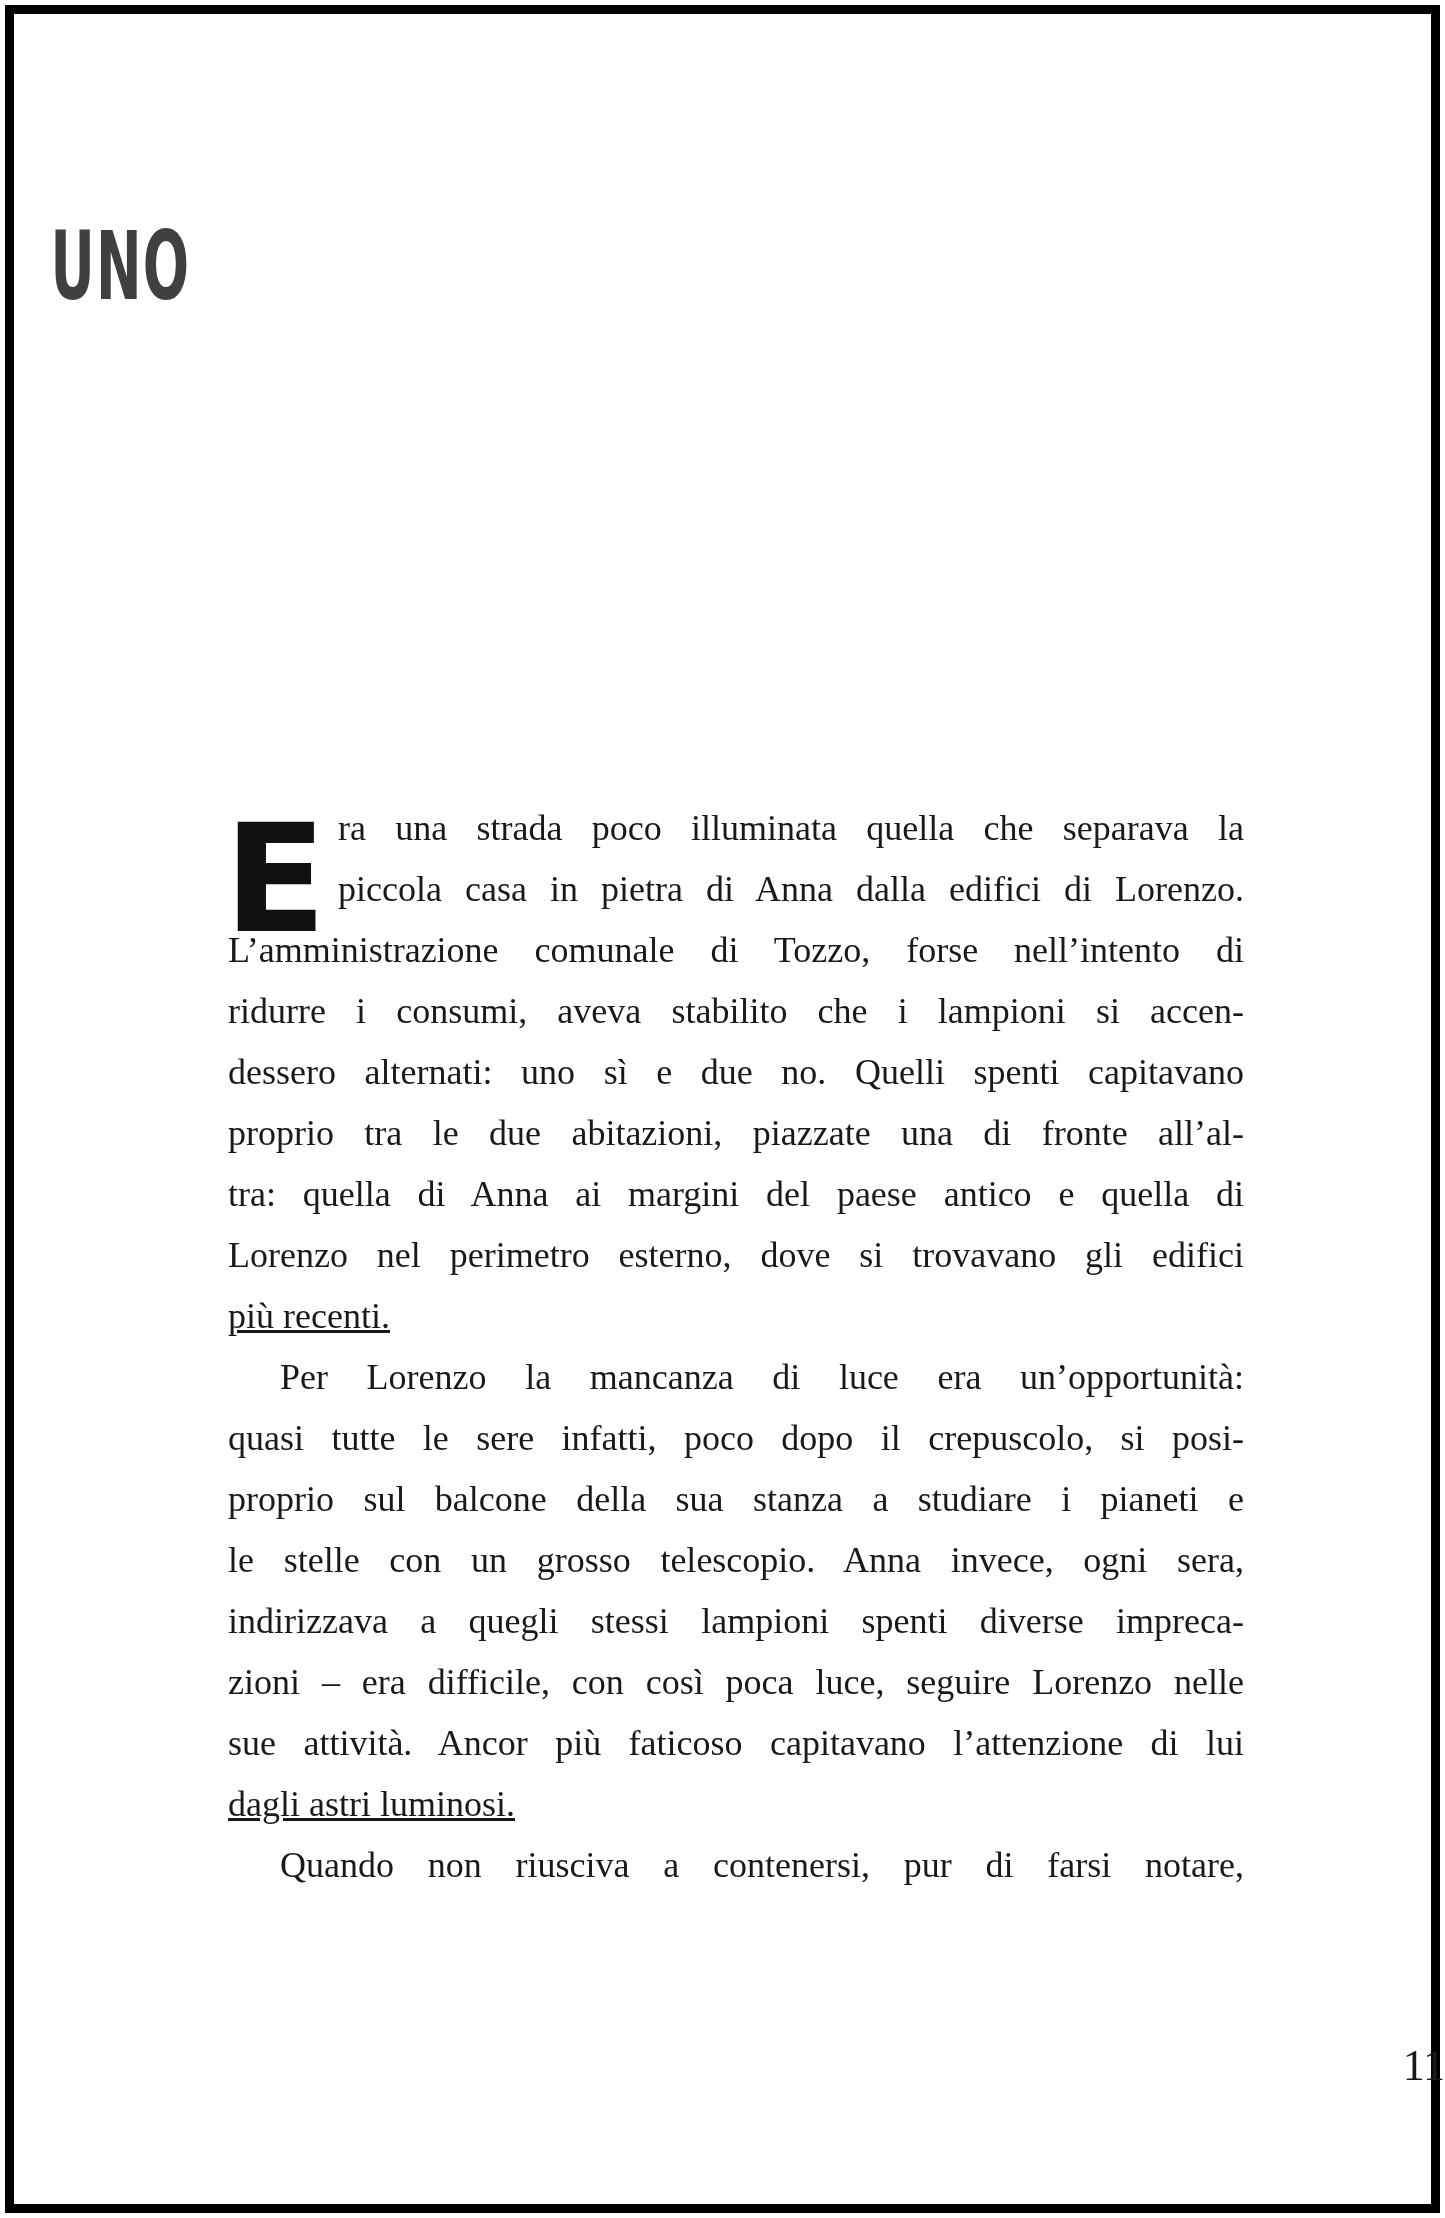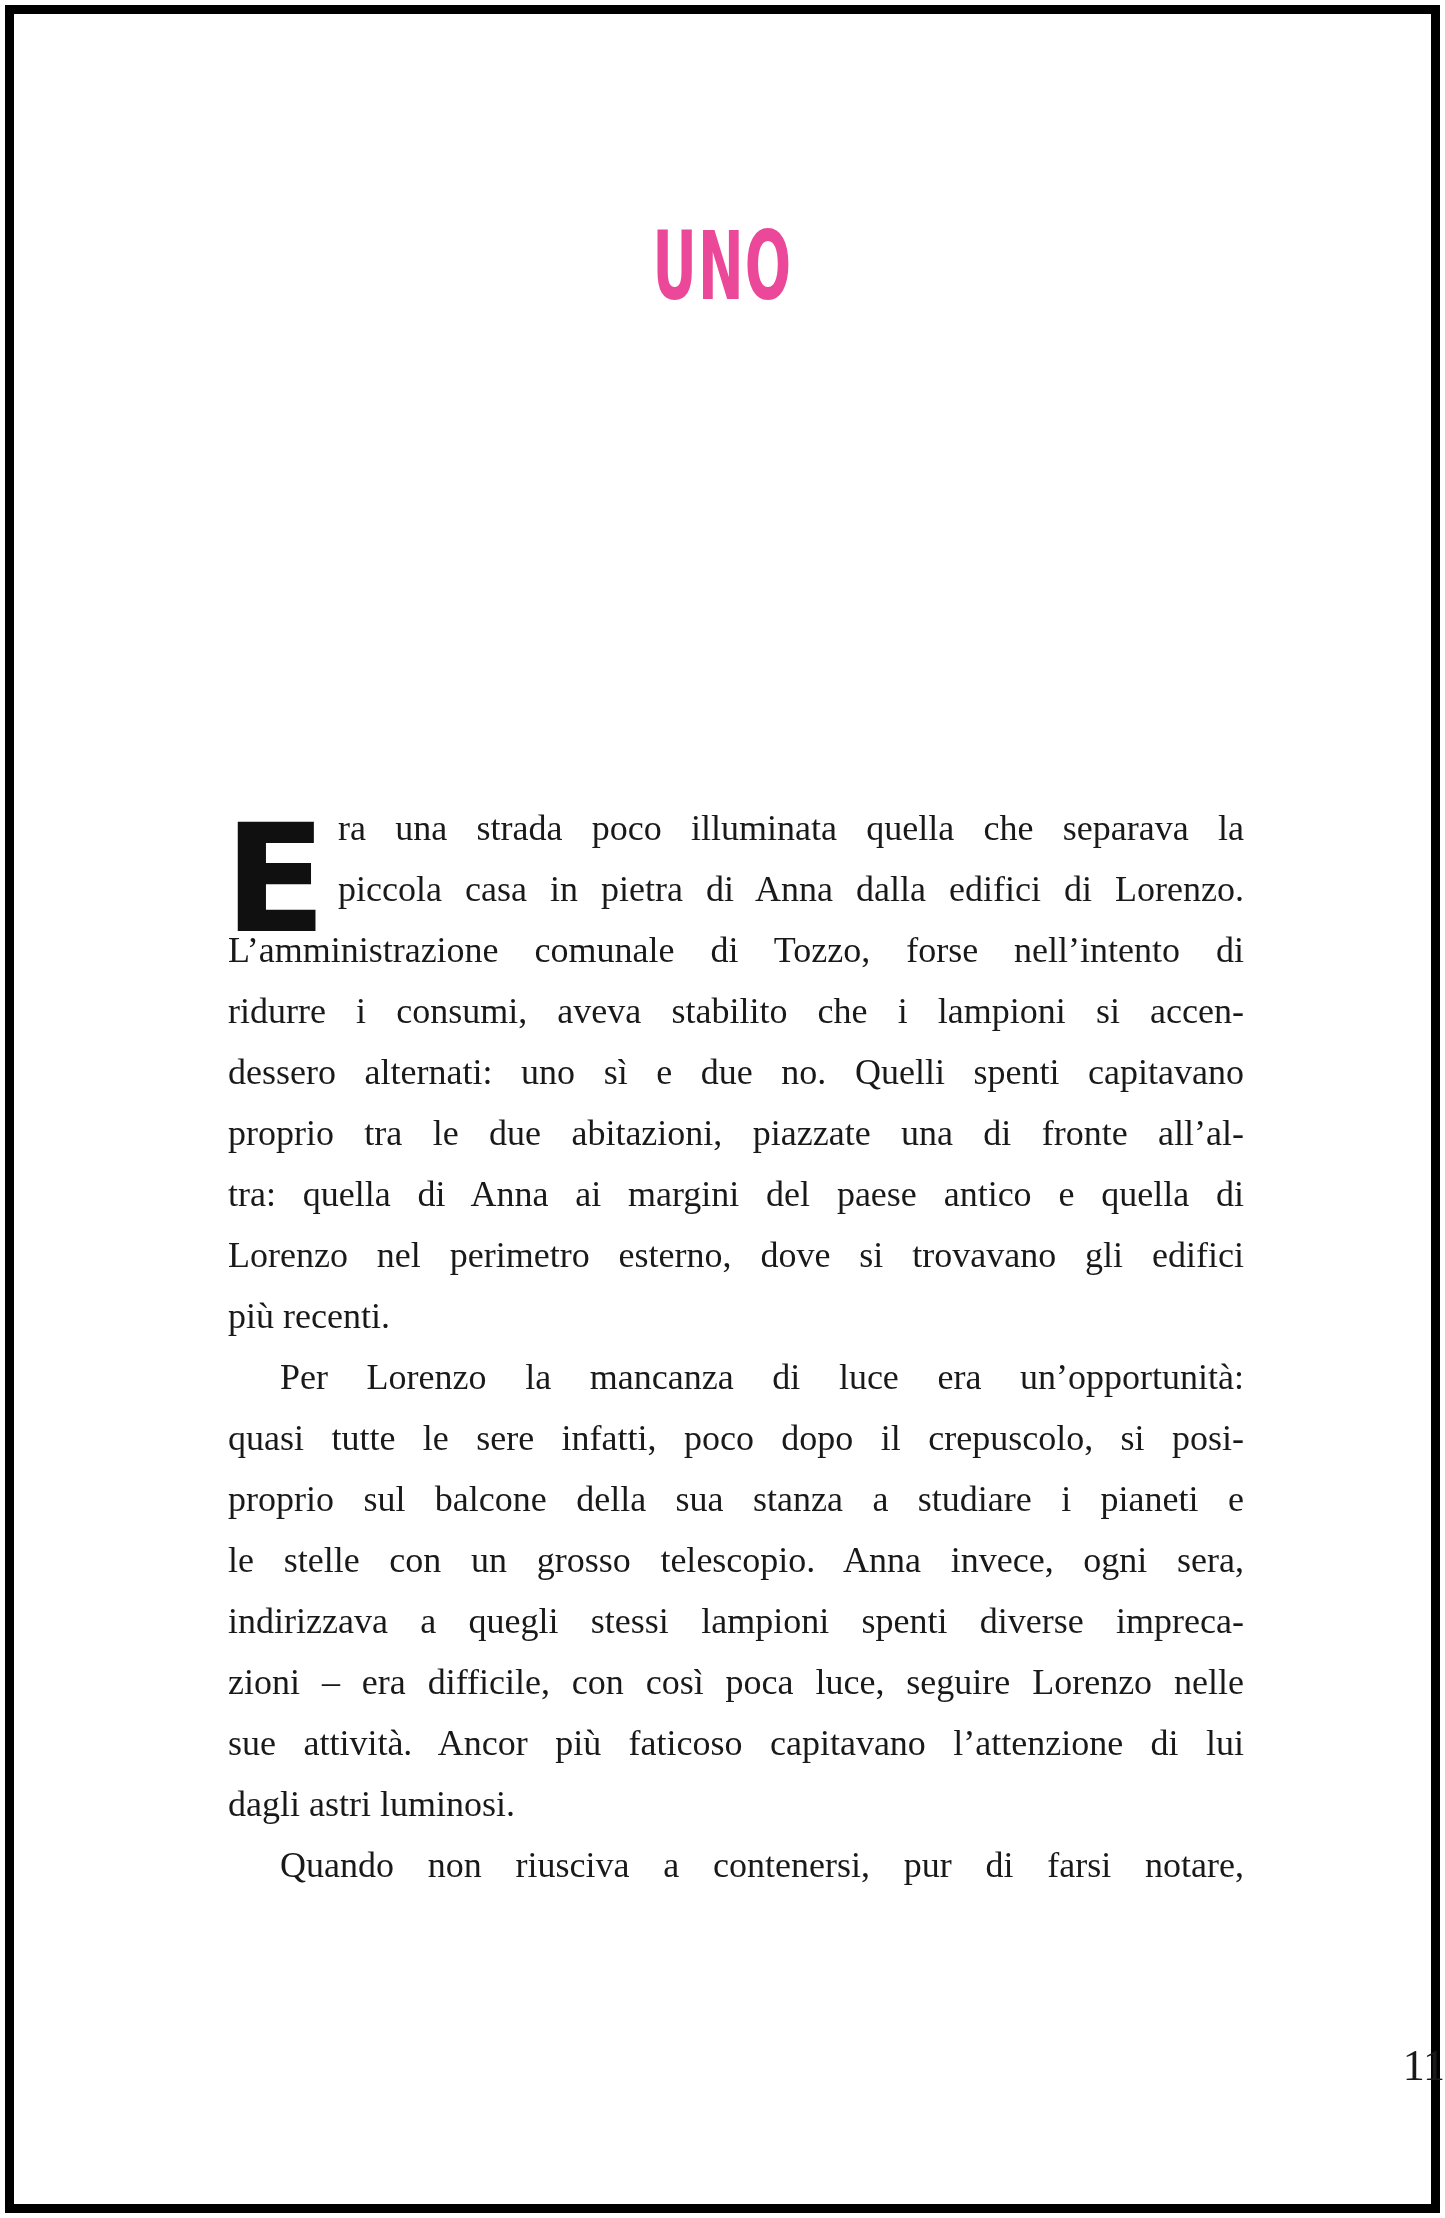--- a/index.html
+++ b/index.html
@@ -20,22 +20,22 @@
     position: absolute;
     inset: 5px;
     border: 9px solid #000000;
     pointer-events: none;
   }
   .chapter-title {
     position: absolute;
     top: 220px;
     left: 0;
     width: 100%;
-    text-align: center;
-    color: #ec4899;
+    text-align: left;
+    color: #404040;
   }
   .title-inner {
     display: inline-block;
     font-family: "DejaVu Sans", sans-serif;
     font-weight: bold;
     font-size: 94px;
     line-height: 1;
     transform: scaleX(0.58);
     transform-origin: center;
     letter-spacing: 2px;
@@ -50,20 +50,21 @@
     color: #191919;
   }
   .para { position: relative; }
   .line {
     text-align: justify;
     text-align-last: justify;
   }
   .line.no-just {
     text-align: left;
     text-align-last: left;
+    text-decoration: underline;
   }
   .line.indent { padding-left: 52px; }
   .line.inset { padding-left: 110px; }
   .dropcap {
     position: absolute;
     left: -4px;
     top: 6px;
     font-family: "DejaVu Sans", sans-serif;
     font-weight: bold;
     font-size: 150px;

